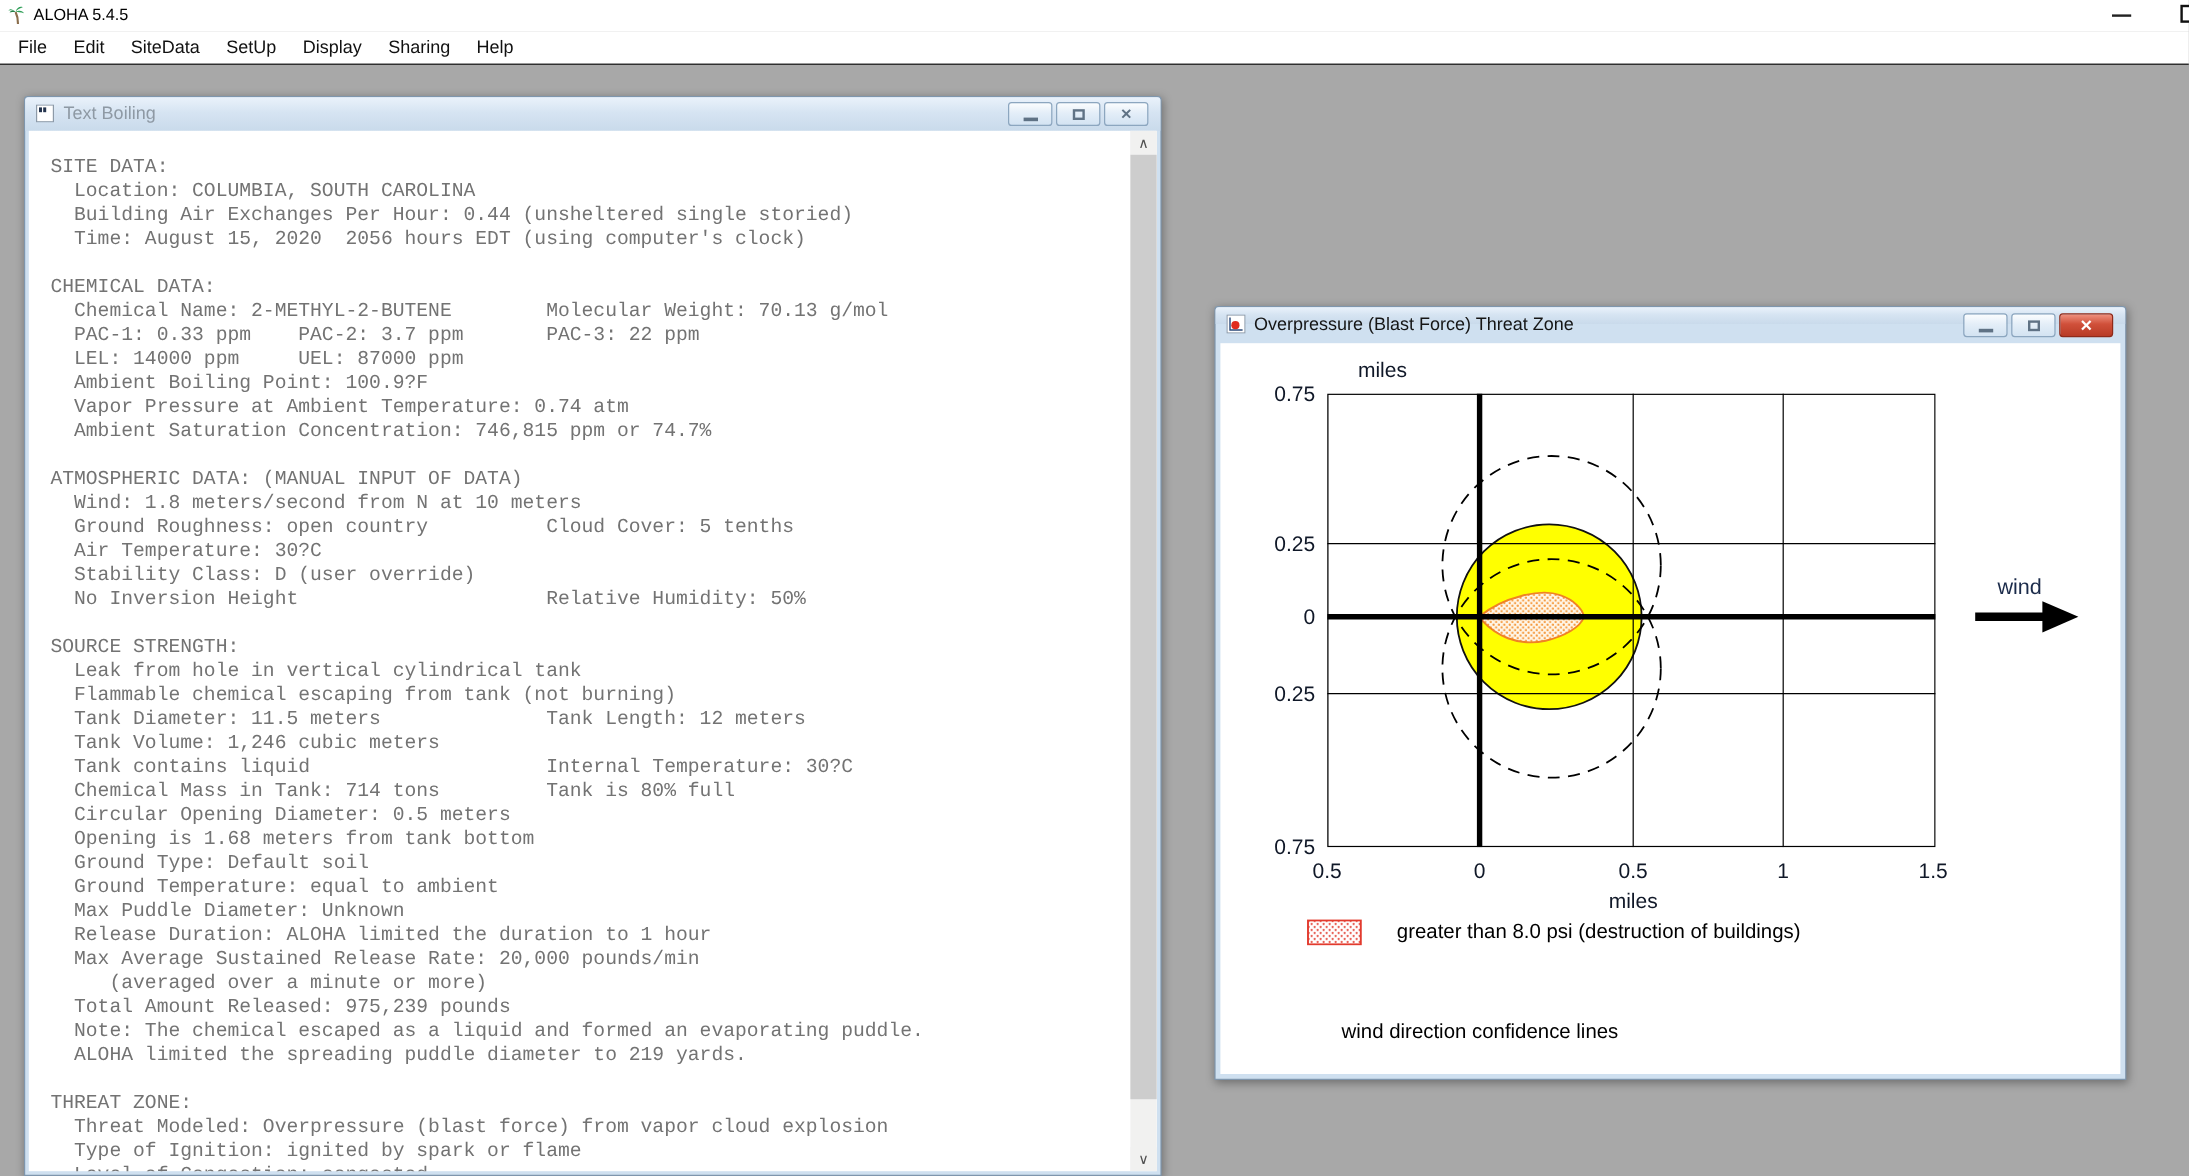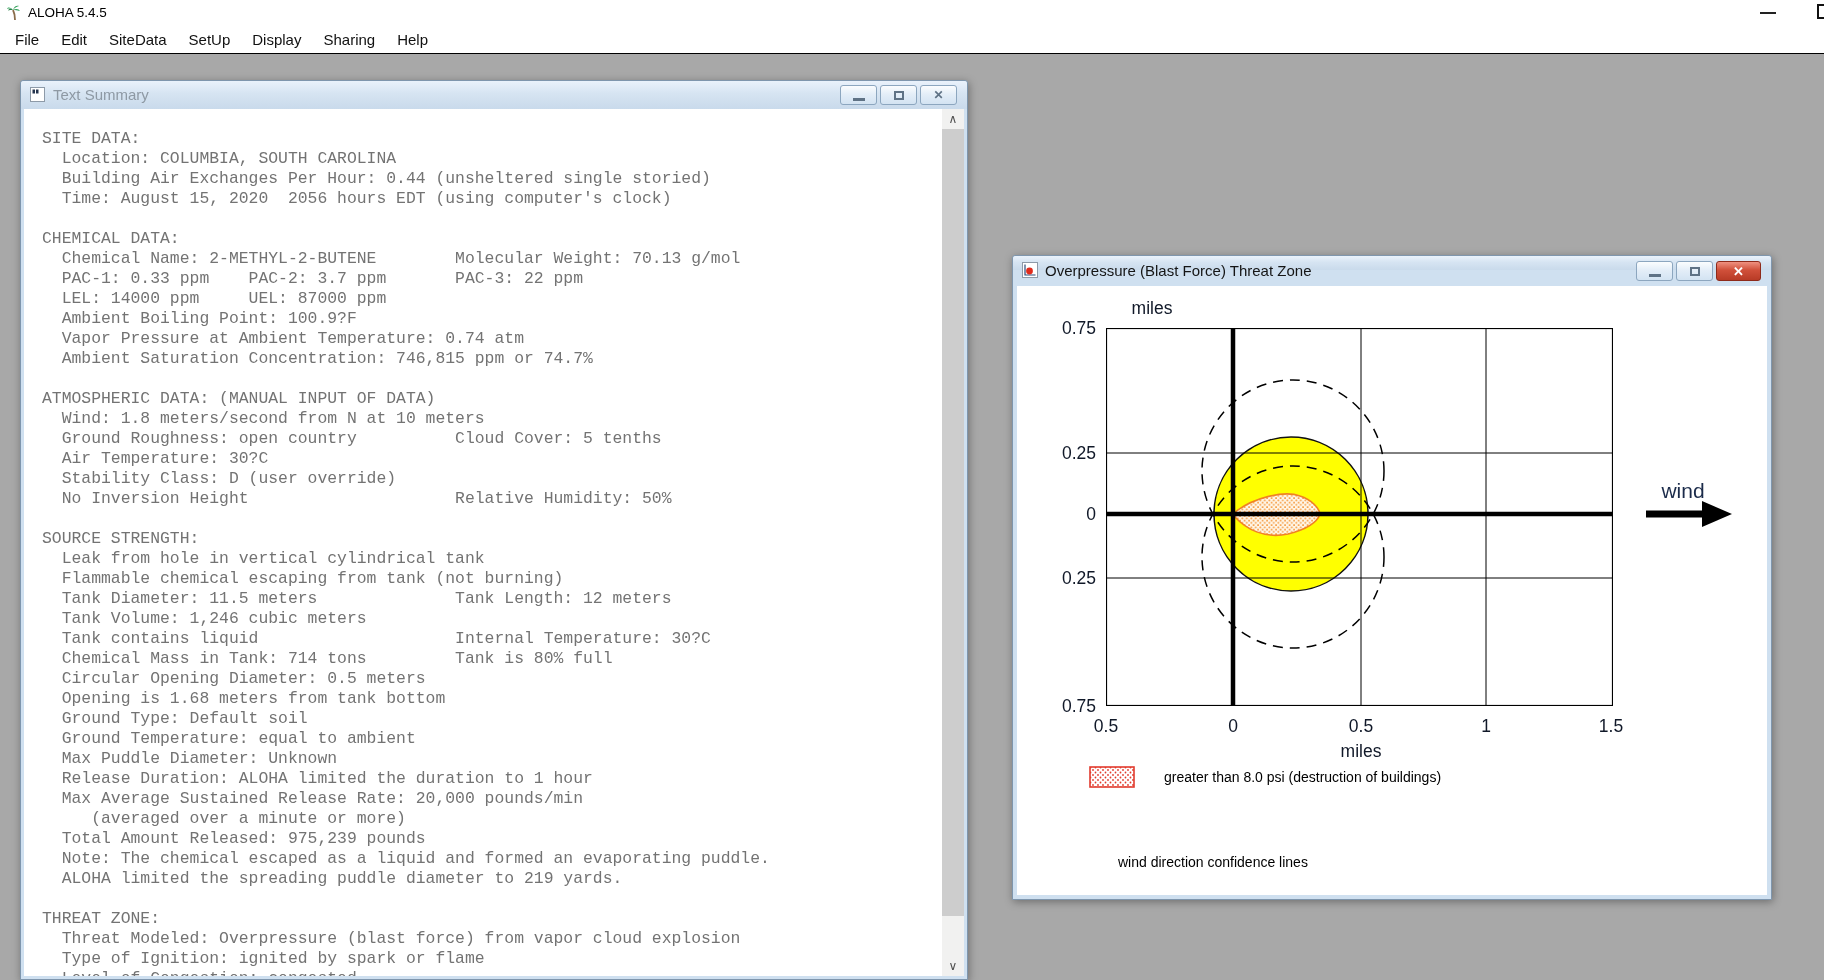--- a/index.html
+++ b/index.html
@@ -53,26 +53,26 @@
 
   .chart-label { position:absolute; font-size:17.5px; color:#101828; }
   #lbl-miles-top { left:100px; top:12px; width:70px; text-align:center; }
   #lbl-miles-bottom { left:304px; top:455px; width:80px; text-align:center; }
   .yt { position:absolute; right:671px; width:56px; text-align:right; line-height:22px; }
   #yt0 { top:31px; } #yt1 { top:156px; } #yt2 { top:217px; } #yt3 { top:281px; } #yt4 { top:409px; }
   .xt { position:absolute; top:429px; width:60px; text-align:center; line-height:22px; }
   #xt0 { left:59px; } #xt1 { left:186px; } #xt2 { left:314px; } #xt3 { left:439px; } #xt4 { left:564px; }
   #plot-svg { position:absolute; left:89px; top:42px; }
   #wind-label { position:absolute; left:636px; top:193px; width:60px; text-align:center;
-                font-size:21px; color:#1b2b4a; }
+                font-size:18px; color:#1b2b4a; }
   #wind-arrow { position:absolute; left:627px; top:212px; }
 
   .legend-row { position:absolute; left:72px; display:flex; align-items:center; height:24px; }
   #lr0 { top:479px; } #lr1 { top:506px; } #lr2 { top:534px; } #lr3 { top:560px;flex-direction:column; }
-  .legend-text { margin-left:29px; font-size:14px; color:#000; white-space:nowrap; }
+  .legend-text { margin-left:29px; font-size:17px; color:#000; white-space:nowrap; }
 </style>
 </head>
 <body>
 
 <svg width="0" height="0" style="position:absolute">
   <defs>
     <pattern id="patRed" width="5" height="5" patternUnits="userSpaceOnUse">
       <rect width="5" height="5" fill="#ffffff"></rect>
       <circle cx="1.5" cy="1.5" r="0.9" fill="#e23b2e"></circle>
       <circle cx="4" cy="4" r="0.9" fill="#e23b2e"></circle>
@@ -111,21 +111,21 @@
 
 <div class="window" id="win-summary">
   <div class="titlebar">
     <span class="tb-icon">
       <svg width="15" height="15" viewBox="0 0 15 15">
         <rect x="0.5" y="0.5" width="14" height="14" fill="#ffffff" stroke="#8d9aa8"></rect>
         <rect x="2.5" y="2.5" width="2.5" height="4" fill="#24344e"></rect>
         <rect x="6" y="2.5" width="2.5" height="4" fill="#24344e"></rect>
       </svg>
     </span>
-    <span class="tb-title">Text Summary</span>
+    <span class="tb-title">Text Boiling</span>
     <span class="tb-buttons">
       <span class="tb-btn">
           <span class="g-min"></span>
         </span>
       <span class="tb-btn">
           <span class="g-max"></span>
         </span>
       <span class="tb-btn">
           <span class="g-x">✕</span>
         </span>

